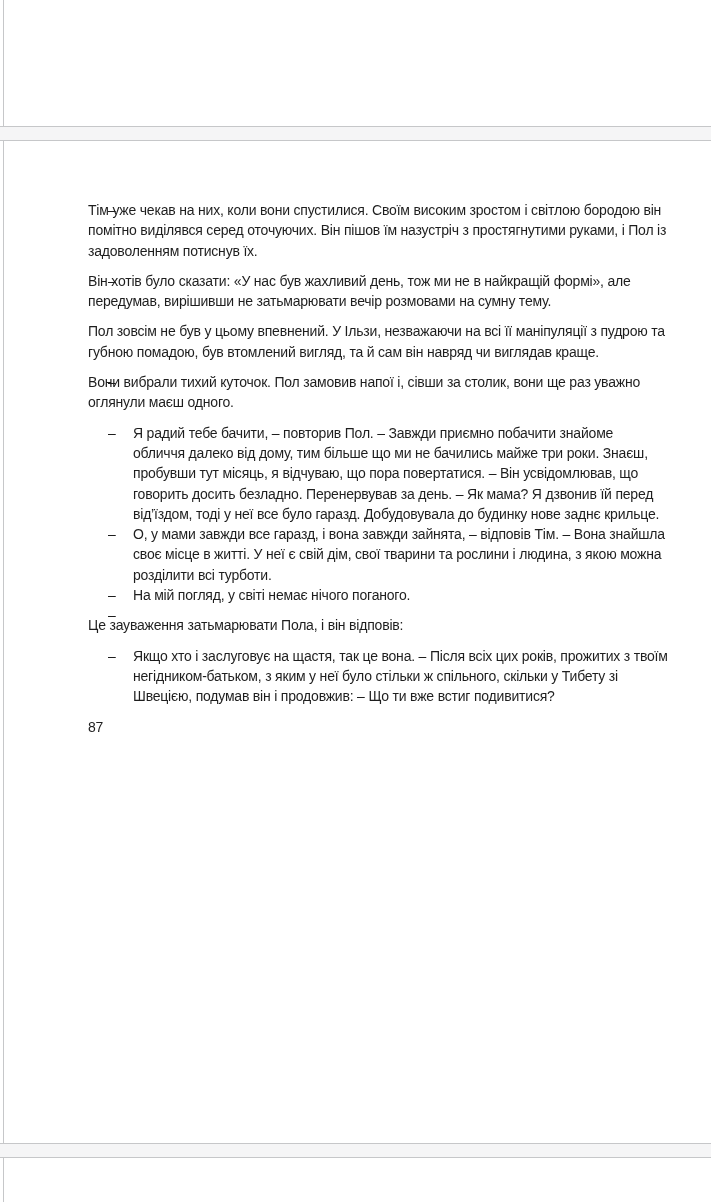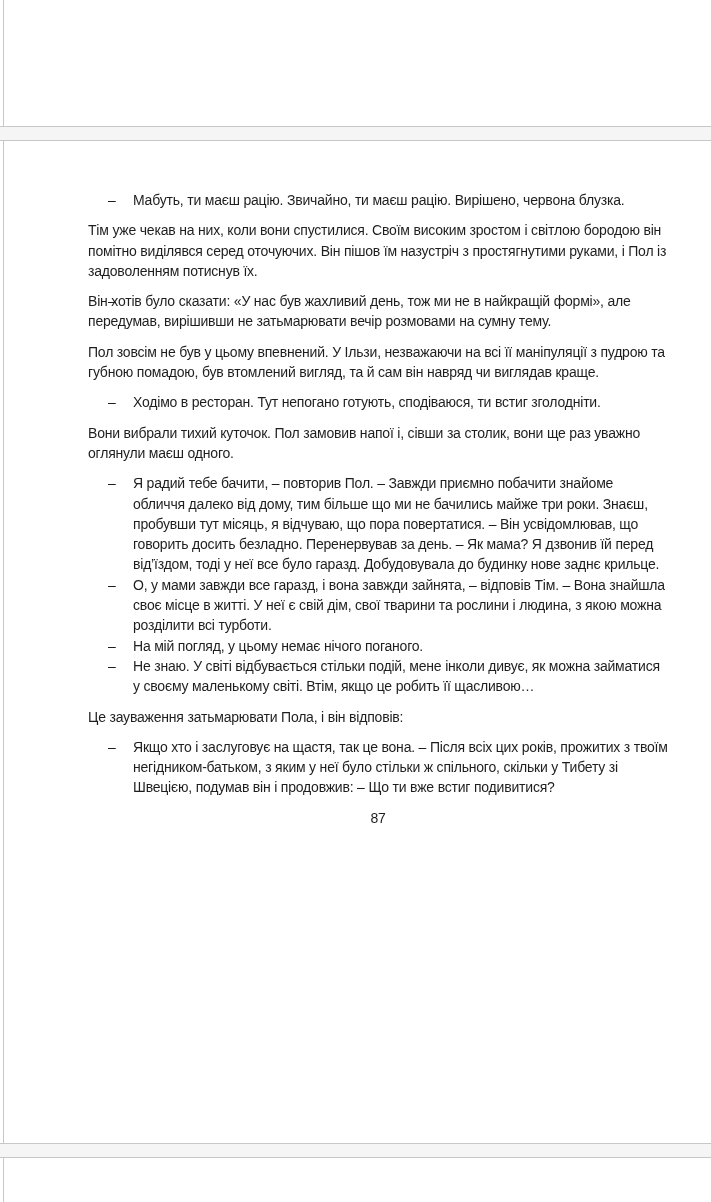--- a/index.html
+++ b/index.html
@@ -59,55 +59,55 @@
   .dialogue-item {
     position: relative;
     padding-left: 45px;
   }
   .dialogue-item .marker {
     position: absolute;
     left: 20px;
     top: 0;
   }
   .page-number {
-    text-align: center;
+    text-align: left;
     margin-top: 0;
   }
 </style>
 </head>
 <body>
 
 <div class="stage">
 
   <div class="page-card page-prev"></div>
 
   <div class="separator sep-1"></div>
 
   <div class="page-card page-current">
     <div class="text-block">
       <div>
           <div class="dialogue-group">
-            <div class="dialogue-item"><span class="marker">–</span><span>Мабуть, ти маєш рацію. Звичайно, ти маєш рацію. Вирішено, червона блузка.</span></div>
+            <div class="dialogue-item"><span class="marker">–</span></div>
           </div>
           <p class="paragraph">Тім уже чекав на них, коли вони спустилися. Своїм високим зростом і світлою бородою він помітно виділявся серед оточуючих. Він пішов їм назустріч з простягнутими руками, і Пол із задоволенням потиснув їх.</p>
           <div class="dialogue-group">
             <div class="dialogue-item"><span class="marker">–</span></div>
             <div class="dialogue-item"><span class="marker">–</span></div>
           </div>
           <p class="paragraph">Він хотів було сказати: «У нас був жахливий день, тож ми не в найкращій формі», але передумав, вирішивши не затьмарювати вечір розмовами на сумну тему.</p>
           <p class="paragraph">Пол зовсім не був у цьому впевнений. У Ільзи, незважаючи на всі її маніпуляції з пудрою та губною помадою, був втомлений вигляд, та й сам він навряд чи виглядав краще.</p>
           <div class="dialogue-group">
-            <div class="dialogue-item"><span class="marker">–</span><span>Ходімо в ресторан. Тут непогано готують, сподіваюся, ти встиг зголодніти.</span></div>
+            <div class="dialogue-item"><span class="marker">–</span></div>
           </div>
           <p class="paragraph">Вони вибрали тихий куточок. Пол замовив напої і, сівши за столик, вони ще раз уважно оглянули маєш одного.</p>
           <div class="dialogue-group">
             <div class="dialogue-item"><span class="marker">–</span><span>Я радий тебе бачити, – повторив Пол. – Завжди приємно побачити знайоме обличчя далеко від дому, тим більше що ми не бачились майже три роки. Знаєш, пробувши тут місяць, я відчуваю, що пора повертатися. – Він усвідомлював, що говорить досить безладно. Перенервував за день. – Як мама? Я дзвонив їй перед від’їздом, тоді у неї все було гаразд. Добудовувала до будинку нове заднє крильце.</span></div>
             <div class="dialogue-item"><span class="marker">–</span><span>О, у мами завжди все гаразд, і вона завжди зайнята, – відповів Тім. – Вона знайшла своє місце в житті. У неї є свій дім, свої тварини та рослини і людина, з якою можна розділити всі турботи.</span></div>
-            <div class="dialogue-item"><span class="marker">–</span><span>На мій погляд, у цьому немає нічого поганого.</span></div>
-            <div class="dialogue-item"><span class="marker">–</span><span>Не знаю. У світі відбувається стільки подій, мене інколи дивує, як можна займатися у своєму маленькому світі. Втім, якщо це робить її щасливою…</span></div>
+            <div class="dialogue-item"><span class="marker">–</span><span>На мій погляд, у світі немає нічого поганого.</span></div>
+            <div class="dialogue-item"><span class="marker">–</span></div>
           </div>
           <p class="paragraph">Це зауваження затьмарювати Пола, і він відповів:</p>
           <div class="dialogue-group">
             <div class="dialogue-item"><span class="marker">–</span><span>Якщо хто і заслуговує на щастя, так це вона. – Після всіх цих років, прожитих з твоїм негідником-батьком, з яким у неї було стільки ж спільного, скільки у Тибету зі Швецією, подумав він і продовжив: – Що ти вже встиг подивитися?</span></div>
           </div>
         </div>
       <div class="page-number">87</div>
     </div>
   </div>
 

